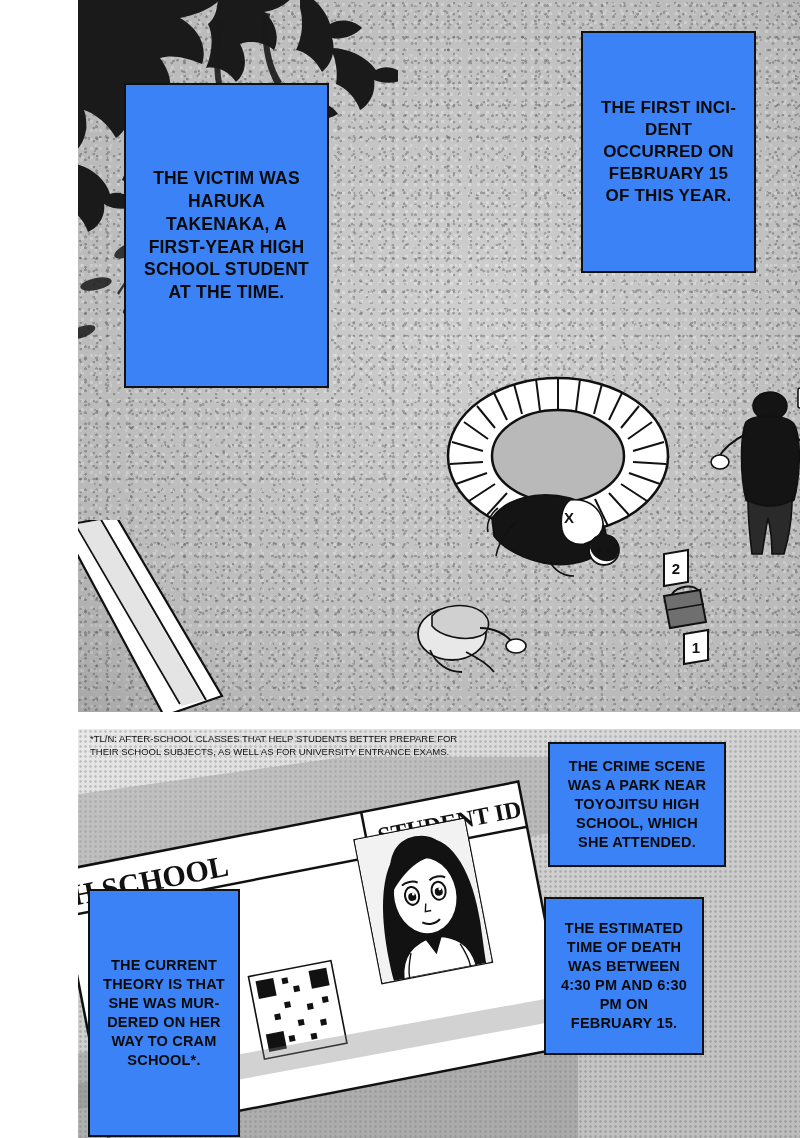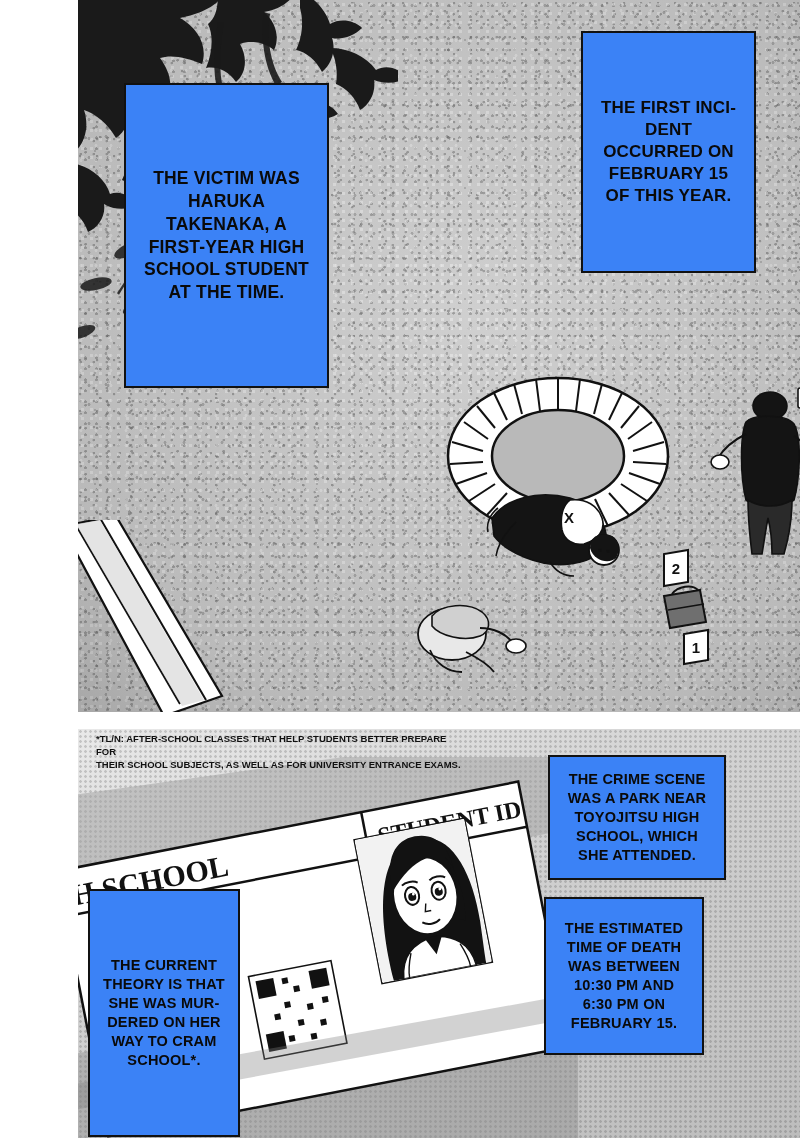--- a/index.html
+++ b/index.html
@@ -145,40 +145,40 @@
     position: absolute;
     inset: 0;
     background-image: radial-gradient(circle at 50% 50%, rgba(40,40,40,0.38) 0 1px, transparent 1.6px);
     background-size: 5px 5px;
     opacity: 0.5;
   }
 
   
   .tl-note {
     position: absolute;
-    left: 18px;
+    left: 12px;
     top: 4px;
     width: 372px;
     color: #111;
     font-size: 9.5px;
-    font-weight: bold;
+    font-weight: normal;
     line-height: 1.35;
     white-space: pre-line;
   }
 
   
   .id-card-wrap {
     position: absolute;
     left: -20px;
     top: 28px;
     width: 520px;
     height: 390px;
   }
 
-  #box-crime-scene { left: 470px; top: 26px; width: 178px; height: 125px; }
+  #box-crime-scene { left: 470px; top: 13px; width: 178px; height: 125px; }
   #box-crime-scene .txt { font-size: 14.5px; }
 
   #box-time-death { left: 466px; top: 168px; width: 160px; height: 158px; }
   #box-time-death .txt { font-size: 14.5px; }
 
   #box-current-theory { left: 10px; top: 160px; width: 152px; height: 248px; }
   #box-current-theory .txt { font-size: 14.5px; }
 </style>
 </head>
 <body>
@@ -413,21 +413,21 @@
     </svg>
 
     <div class="tl-note">*TL/N: AFTER-SCHOOL CLASSES THAT HELP STUDENTS BETTER PREPARE FOR
 THEIR SCHOOL SUBJECTS, AS WELL AS FOR UNIVERSITY ENTRANCE EXAMS.</div>
 
     <div class="box" id="box-crime-scene">
       <div class="txt">THE CRIME SCENE WAS A PARK NEAR TOYOJITSU HIGH SCHOOL, WHICH SHE ATTENDED.</div>
     </div>
 
     <div class="box" id="box-time-death">
-      <div class="txt">THE ESTIMATED TIME OF DEATH WAS BETWEEN 10:30 PM AND 6:30 PM ON FEBRUARY 15.</div>
+      <div class="txt">THE ESTIMATED TIME OF DEATH WAS BETWEEN 4:30 PM AND 6:30 PM ON FEBRUARY 15.</div>
     </div>
 
     <div class="box" id="box-current-theory">
       <div class="txt">THE CURRENT THEORY IS THAT SHE WAS MUR-
 DERED ON HER WAY TO CRAM SCHOOL*.</div>
     </div>
   </div>
 
 </div>
 

